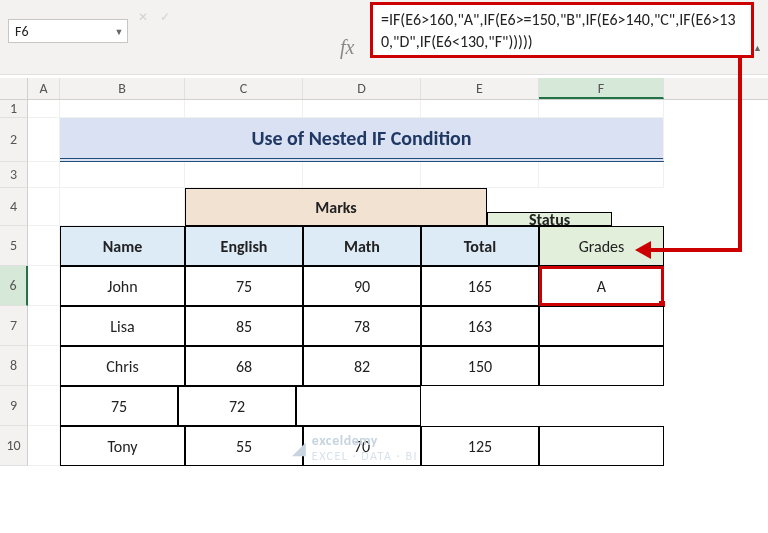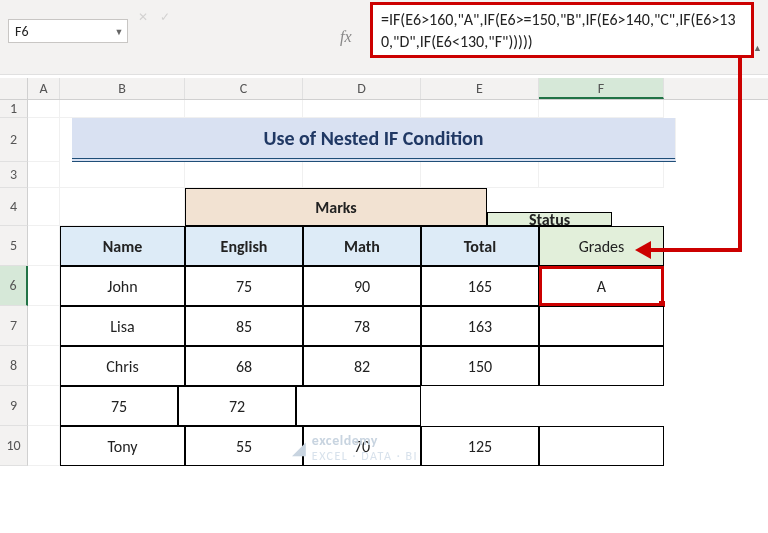--- a/index.html
+++ b/index.html
@@ -5,21 +5,21 @@
   * { box-sizing: border-box; margin: 0; padding: 0; font-family: "Calibri", Arial, sans-serif; }
   html, body { width: 768px; height: 533px; background: #fff; overflow: hidden; }
   body { position: relative; }
 
   
   .topbar { position: absolute; left: 0; top: 0; right: 0; height: 75px; background: #f3f2f1; border-bottom: 1px solid #e0e0e0; }
   .namebox-wrap { position: absolute; left: 8px; top: 6px; width: 120px; height: 24px; background: #fff; border: 1px solid #c8c6c4; display: flex; align-items: center; margin-top: 13px; }
   .namebox { flex: 1; padding: 0 6px; font-size: 14px; color: #222; }
   .namebox-arrow { width: 16px; text-align: center; font-size: 9px; color: #666; cursor: pointer; }
   .small-icons { position: absolute; left: 138px; top: 10px; display: flex; gap: 12px; font-size: 12px; color: #888; }
-  .fx-label { position: absolute; left: 340px; top: 28px; font-style: italic; font-family: "Times New Roman", serif; font-size: 16px; color: #888; }
+  .fx-label { position: absolute; left: 340px; top: 36px; font-style: italic; font-family: "Times New Roman", serif; font-size: 20px; color: #888; }
   .formula-box { position: absolute; left: 372px; top: 4px; width: 380px; height: 52px; background: #fff; border: 1px solid #c8c6c4; padding: 4px 8px; font-size: 16px; color: #222; line-height: 1.4; white-space: pre-wrap; word-break: break-all; }
   .formula-collapse { position: absolute; right: 6px; top: 42px; font-size: 9px; color: #666; cursor: pointer; }
 
   
   .col-headers { position: absolute; left: 0; top: 78px; right: 0; height: 22px; background: #f3f2f1; border-bottom: 1px solid #d0d0d0; display: flex; }
   .row-hdr-gap { width: 28px; border-right: 1px solid #d0d0d0; }
   .col-hdr { text-align: center; font-size: 14px; color: #555; border-right: 1px solid #e0e0e0; line-height: 22px; }
   .col-hdr.sel { background: #d6e8d8; border-bottom: 2px solid #217346; }
 
   
@@ -31,21 +31,21 @@
 
   
   .cA { width: 32px; }
   .cB { width: 125px; }
   .cC { width: 118px; }
   .cD { width: 118px; }
   .cE { width: 118px; }
   .cF { width: 125px; }
 
   
-  .title-cell { background: #d9e1f2; border-bottom: 4px double #1f4e78; font-size: 20px; font-weight: bold; color: #203864; justify-content: center; margin-left: 12px; }
+  .title-cell { background: #d9e1f2; border-bottom: 4px double #1f4e78; font-size: 20px; font-weight: bold; color: #203864; justify-content: center; }
   .hdr-marks { background: #f2e2d2; font-weight: bold; border: 1px solid #000; }
   .hdr-status { background: #e2efda; font-weight: bold; border: 1px solid #000; margin-top: 24px; }
   .hdr-name { background: #ddebf7; font-weight: bold; border: 1px solid #000; }
   .hdr-sub { background: #ddebf7; font-weight: bold; border: 1px solid #000; }
   .hdr-grades { background: #e2efda; font-weight: normal; border: 1px solid #000; }
   .dcell { border: 1px solid #000; background: #fff; }
 
   .selected-ring { position: absolute; inset: -1px; border: 3px solid #cc0000; pointer-events: none; }
   .selected-ring::after { content: ""; position: absolute; right: -4px; bottom: -4px; width: 6px; height: 6px; background: #cc0000; }
 

